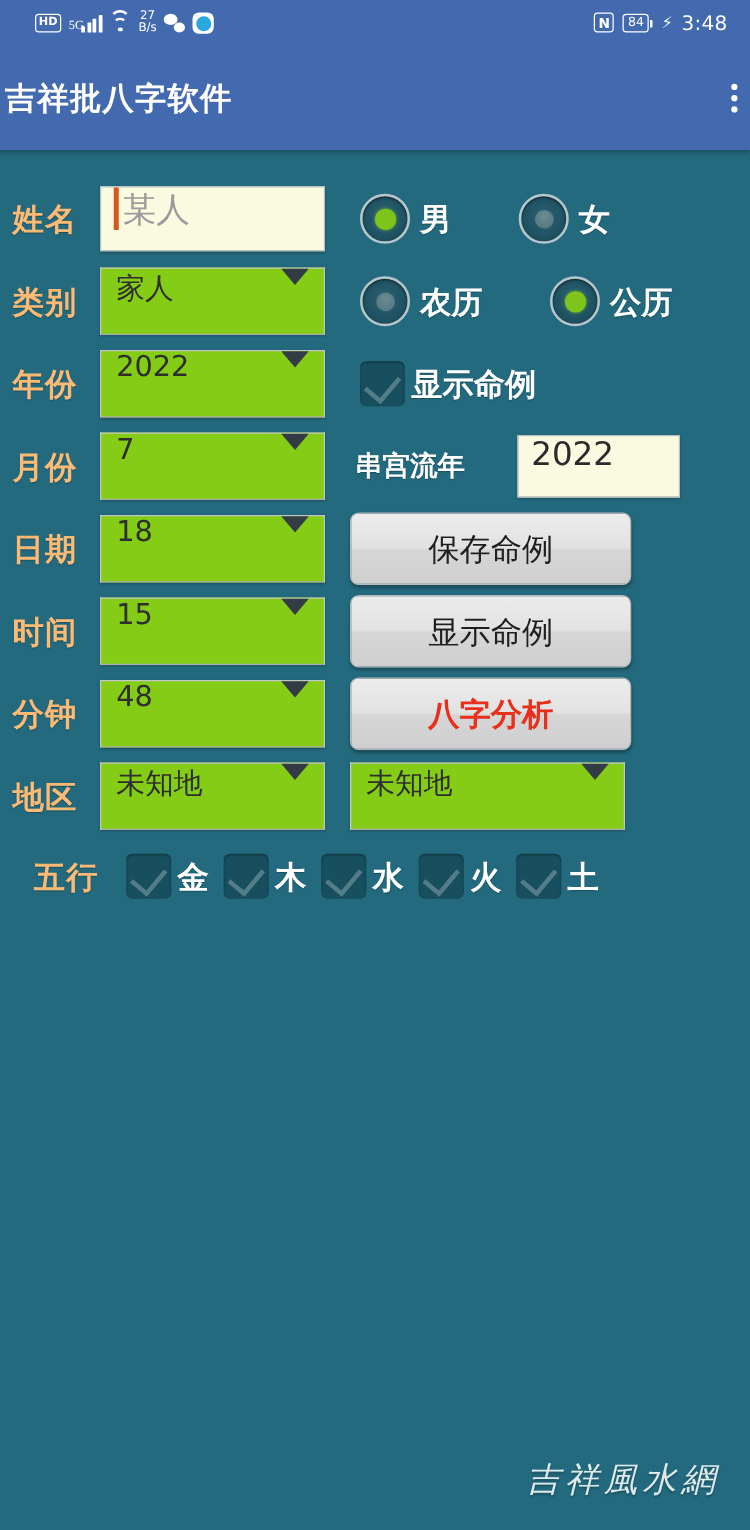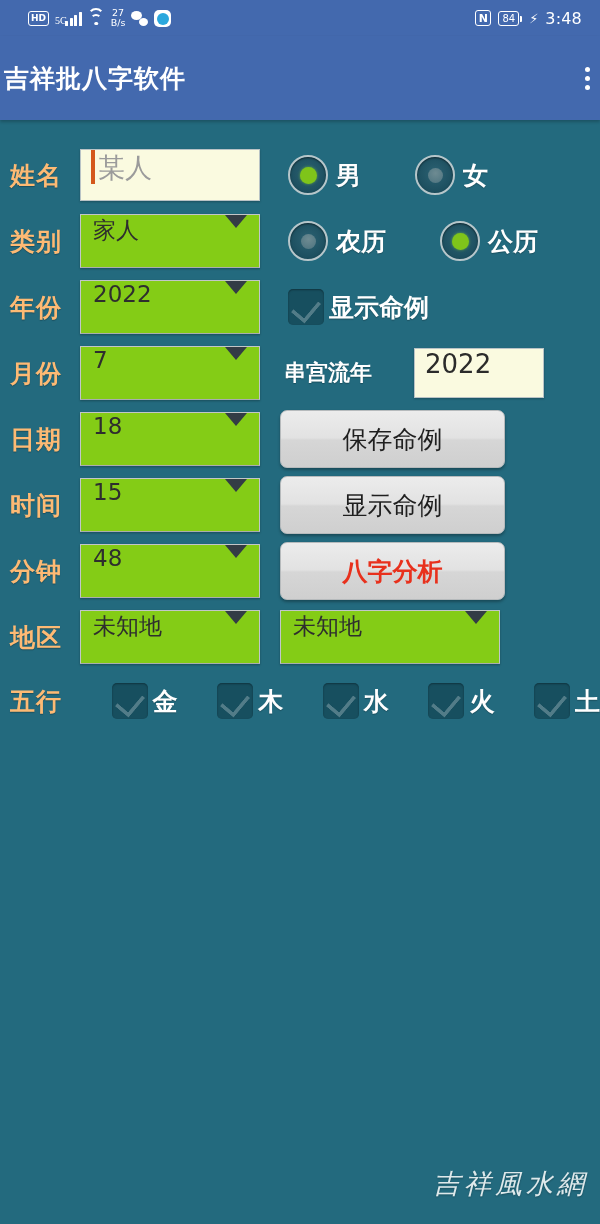--- a/index.html
+++ b/index.html
@@ -207,29 +207,29 @@
     background:linear-gradient(#ececec 0%, #e2e2e2 48%, #d6d6d6 52%, #cfcfcf 100%);
     border:1px solid #b6babc;
     border-radius:7px;
     box-shadow:0 2px 3px rgba(0,0,0,.3);
     display:flex; align-items:center; justify-content:center;
     font-size:25px; color:#1f1f1f; font-weight:500;
   }
   .btn.accent { color:#e8301c; font-weight:bold; }
 
   
-  .wuxing { display:flex; align-items:center; height:62px; padding-left:10px;justify-content:space-between; }
+  .wuxing { display:flex; align-items:center; height:62px; padding-left:27px; }
   .wuxing .lbl { width:62px; flex:0 0 62px; }
   .wuxing .chk-item { margin-left:12px; }
   .wuxing .chk-item:first-of-type { margin-left:6px; }
   .wuxing .rlabel { font-size:25px; }
 
   
   .watermark {
-    position:absolute; right:12px; bottom:22px;
+    position:absolute; right:24px; bottom:22px;
     color:#eef4f5; font-size:27px;
     font-family:"DejaVu Serif","Liberation Serif",serif;
     font-style:italic; letter-spacing:4px;
     opacity:.92;
     text-shadow:0 1px 2px rgba(0,0,0,.3);
   }
 </style>
 </head>
 <body>
 

